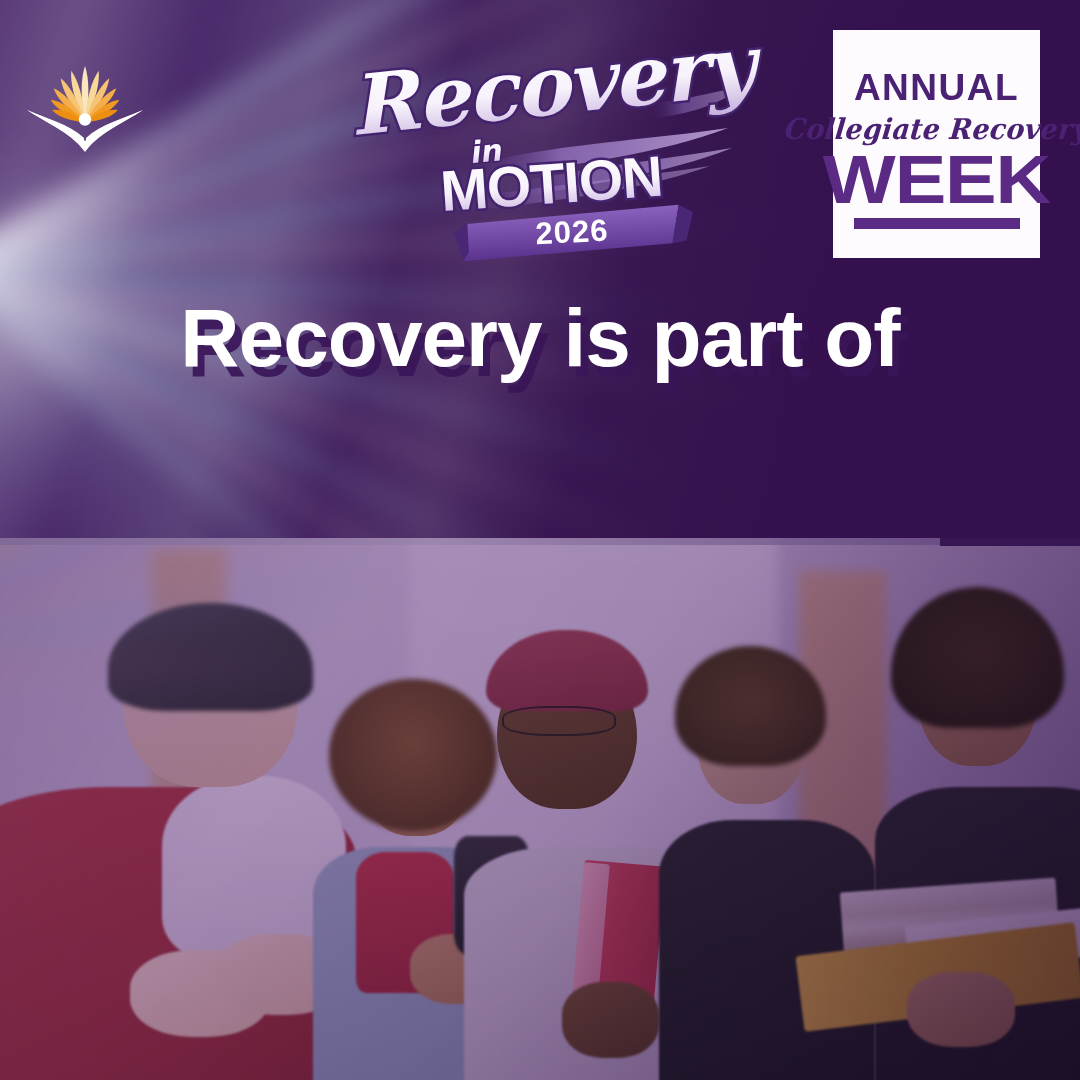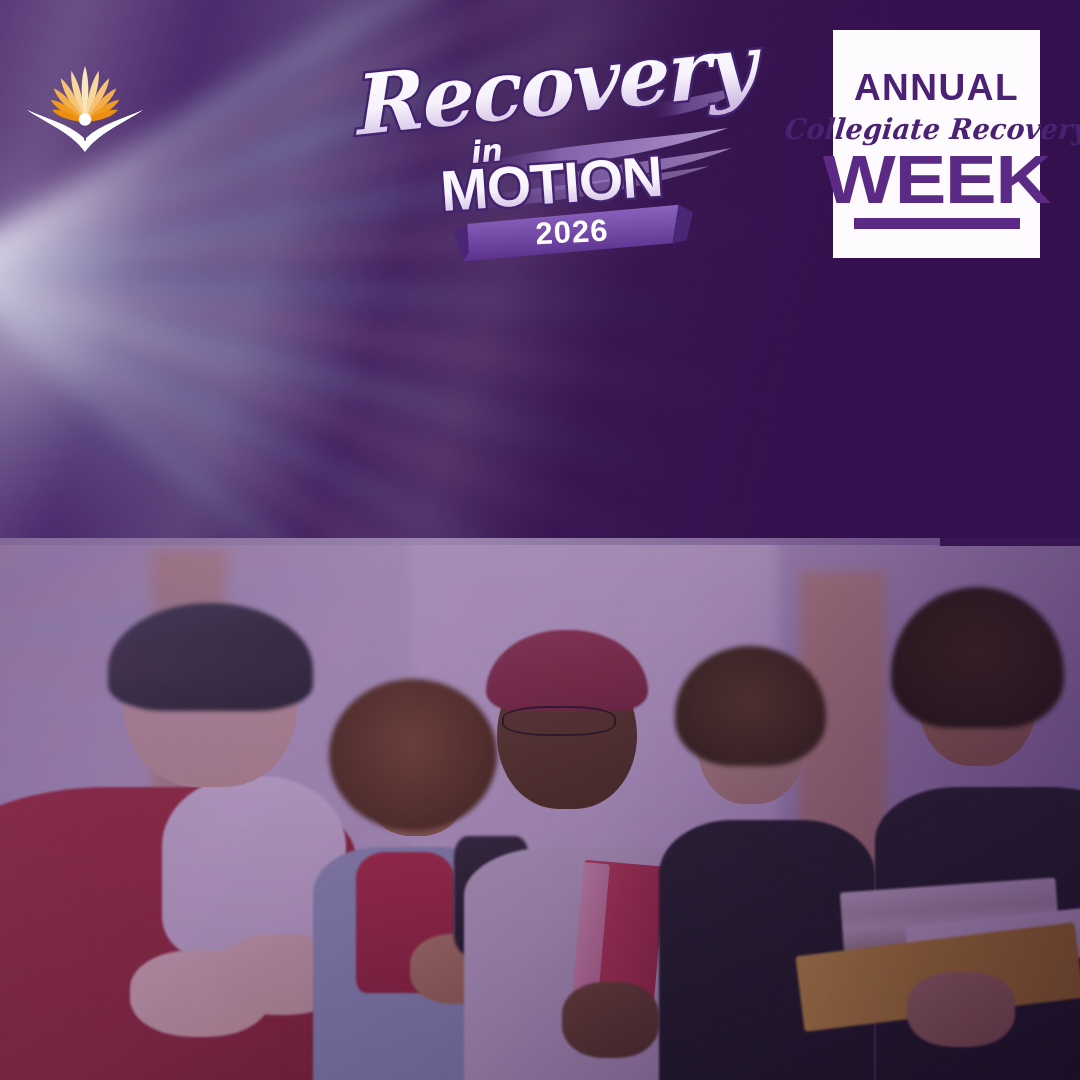--- a/index.html
+++ b/index.html
@@ -334,20 +334,21 @@
     </div>
 
     <div class="badge">
       <div class="badge-annual">ANNUAL</div>
       <div class="badge-script">Collegiate Recovery</div>
       <div class="badge-week">WEEK</div>
       <div class="badge-rule"></div>
     </div>
 
     <div class="headline">
+      <span class="l1">Recovery is part of</span>
     </div>
   </div>
 
   <div class="photo">
     <div class="photo-bg"></div>
     <div class="hall-wall"></div>
     <div class="hall-door"></div>
     <div class="hall-door2"></div>
 
     <div class="person p1-body"></div>

